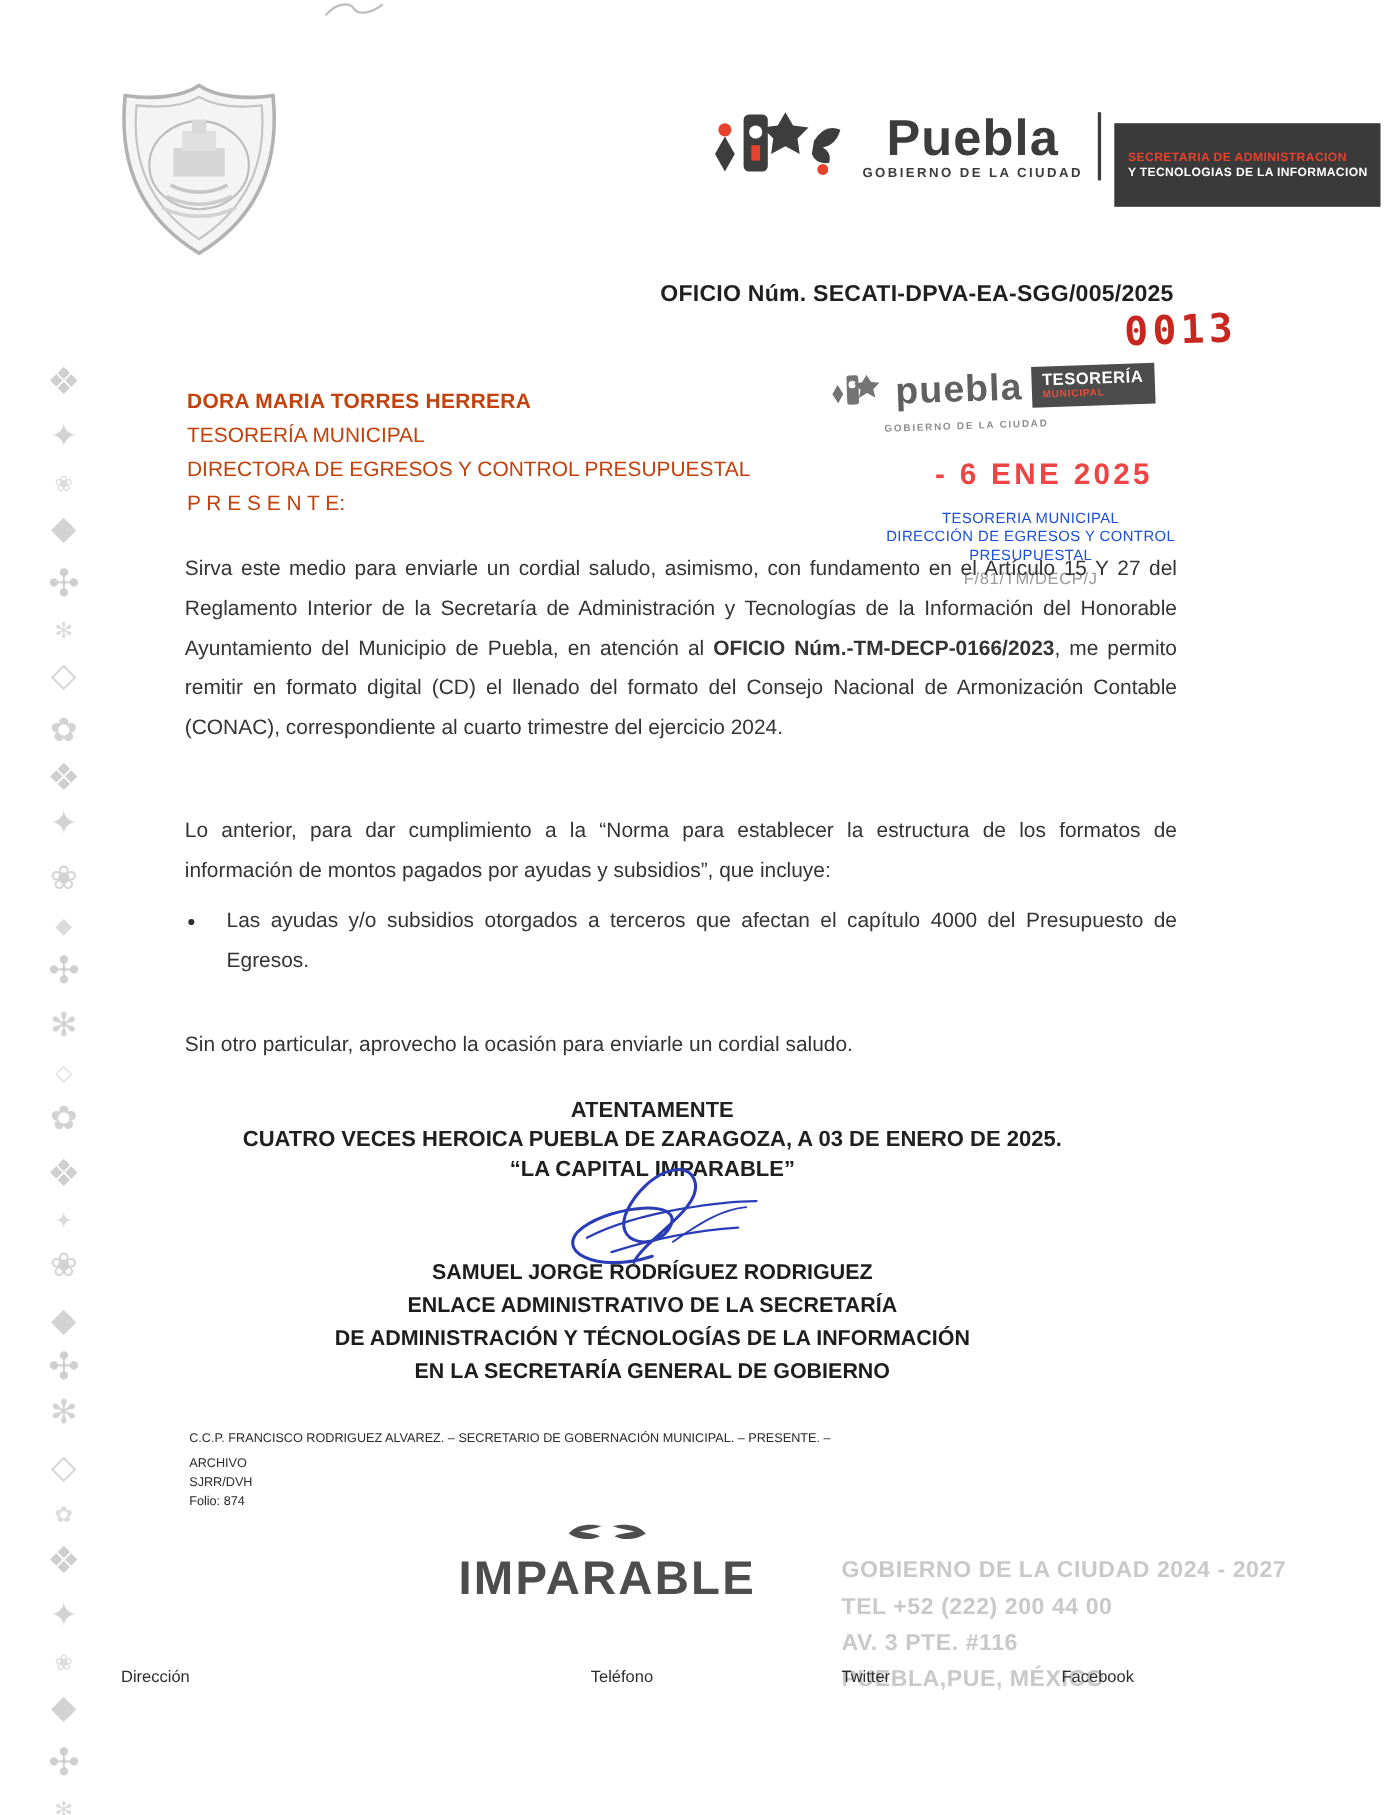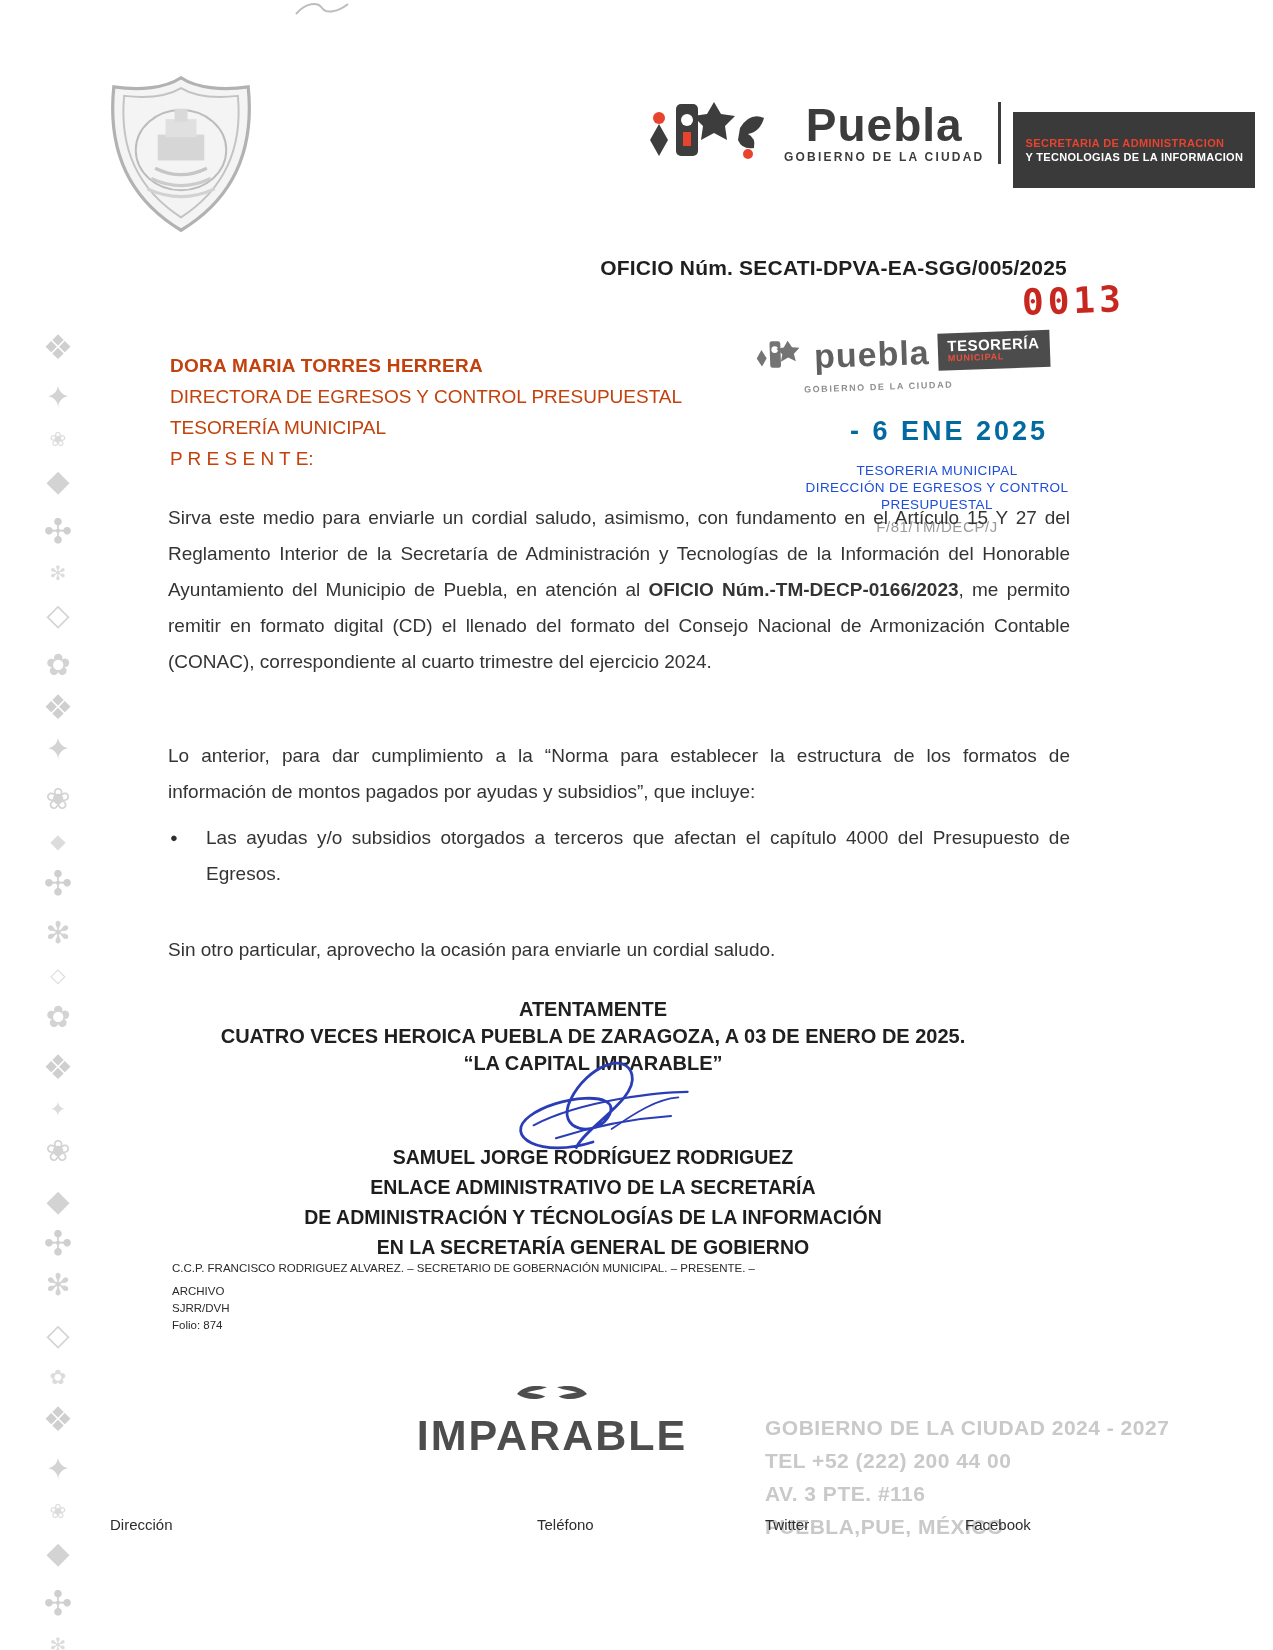--- a/index.html
+++ b/index.html
@@ -58,21 +58,21 @@
   
   .received-stamp { position:absolute; top:330px; left:742px; width:390px; height:230px; }
   .rs-brandrow { position:absolute; top:0; left:8px; display:flex; align-items:center; transform:rotate(-2deg); opacity:.93; }
   .rs-name { font-size:34px; font-weight:bold; color:#555555; letter-spacing:1px; margin:0 8px 0 6px; }
   .rs-badge { background:#3f3f3f; padding:6px 10px 5px; line-height:13px; }
   .rs-badge-l1 { color:#ffffff; font-size:15px; font-weight:bold; letter-spacing:.5px; }
   .rs-badge-l2 { color:#e8432e; font-size:9px; font-weight:bold; letter-spacing:.8px; }
   .rs-tagline { position:absolute; top:52px; left:62px; font-size:9px; font-weight:bold; color:#8f8f8f; letter-spacing:1.6px; transform:rotate(-2deg); }
   .rs-date {
     position:absolute; top:86px; left:108px;
-    color:#0369a1; font-size:27px; font-weight:bold; letter-spacing:3px;
+    color:#ef4444; font-size:27px; font-weight:bold; letter-spacing:3px;
     font-family:"Liberation Sans", sans-serif;
   }
   .rs-office { position:absolute; top:132px; left:0; width:100%; text-align:center; color:#1d4ed8; font-size:13.5px; line-height:17px; letter-spacing:.4px; }
   .rs-ref { position:absolute; top:188px; left:0; width:100%; text-align:center; color:#9a9a9a; font-size:15px; letter-spacing:.6px; }
 
   
   .body-text { position:absolute; left:168px; width:902px; text-align:justify; font-size:19px; line-height:36px; color:#343434; }
   .p1 { top:500px; }
   .p2 { top:738px; }
   .bullets { top:820px; list-style:none; }
@@ -85,21 +85,21 @@
   .closing { position:absolute; top:996px; left:0; width:1186px; text-align:center; font-weight:bold; color:#202020; font-size:20px; line-height:27px; }
 
   
   .signature { position:absolute; top:1038px; left:0; width:1186px; text-align:center; pointer-events:none; }
 
   
   .signer { position:absolute; top:1142px; left:0; width:1186px; text-align:center; font-weight:bold; font-size:19.5px; line-height:30px; color:#1d1d1d; }
 
   
   .ccp { position:absolute; top:1260px; left:172px; font-size:11.5px; color:#2a2a2a; line-height:17px; }
-  .ccp .ccp-1 { margin-bottom:6px; }
+  .ccp .ccp-1 { margin-bottom:6px;margin-top:40px; }
 
   
   .footer-logo { position:absolute; top:1380px; left:402px; width:300px; text-align:center; color:#4d4d4d; }
   .fl-top { display:flex; align-items:center; justify-content:center; gap:6px; font-size:27px; font-weight:bold; letter-spacing:7px; }
   .fl-bottom { font-size:43px; font-weight:bold; letter-spacing:2px; margin-top:0px; font-family:"Liberation Sans", sans-serif; }
   .wing-left { transform:scaleX(-1); display:inline-block; }
 
   
   .footer-info { position:absolute; top:1375px; left:765px; color:#c9c9c9; font-size:21px; font-weight:bold; line-height:33px; letter-spacing:.5px;margin-top:36px; }
 
@@ -192,22 +192,22 @@
       <div class="badge-l2">Y TECNOLOGIAS DE LA INFORMACION</div>
     </span>
   </div>
 
   <div class="oficio-line">OFICIO Núm. SECATI-DPVA-EA-SGG/005/2025</div>
 
   <div class="folio-stamp">0013</div>
 
   <div class="recipient">
     <div class="r-name">DORA MARIA TORRES HERRERA</div>
+    <div>TESORERÍA MUNICIPAL</div>
     <div>DIRECTORA DE EGRESOS Y CONTROL PRESUPUESTAL</div>
-    <div>TESORERÍA MUNICIPAL</div>
     <div>P R E S E N T E:</div>
   </div>
 
   <div class="received-stamp">
     <div class="rs-brandrow">
       <span>
         <svg width="58" height="42" viewBox="0 0 70 50">
           <path d="M8 28 l6 -10 6 10 -6 10 Z" fill="#6a6a6a"></path>
           <rect x="24" y="8" width="13" height="32" rx="3" fill="#6a6a6a"></rect>
           <circle cx="30" cy="18" r="4" fill="#ffffff"></circle>

